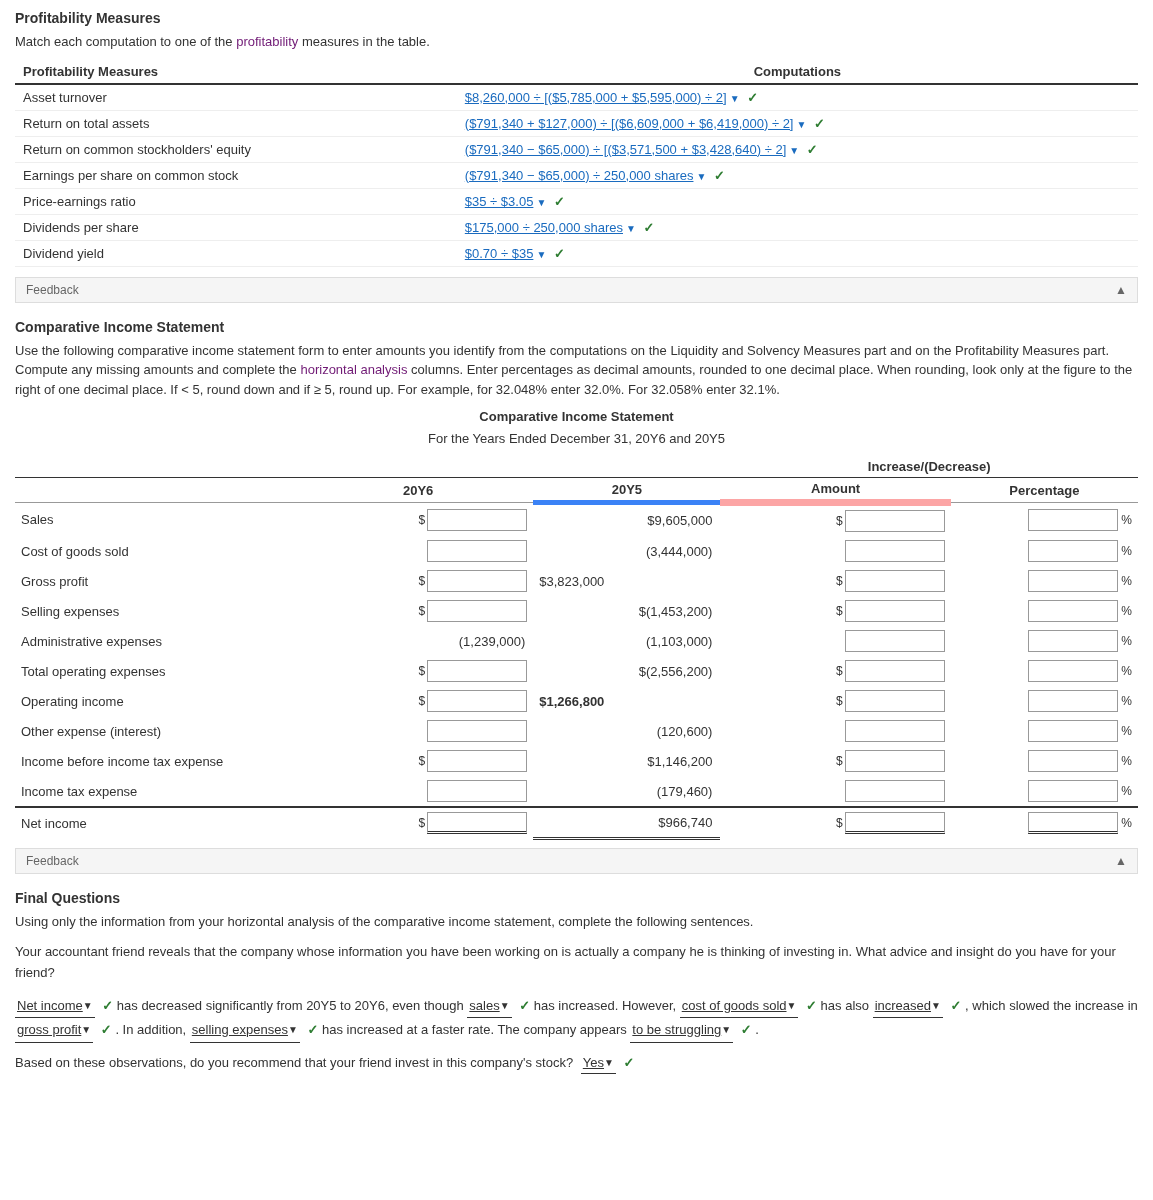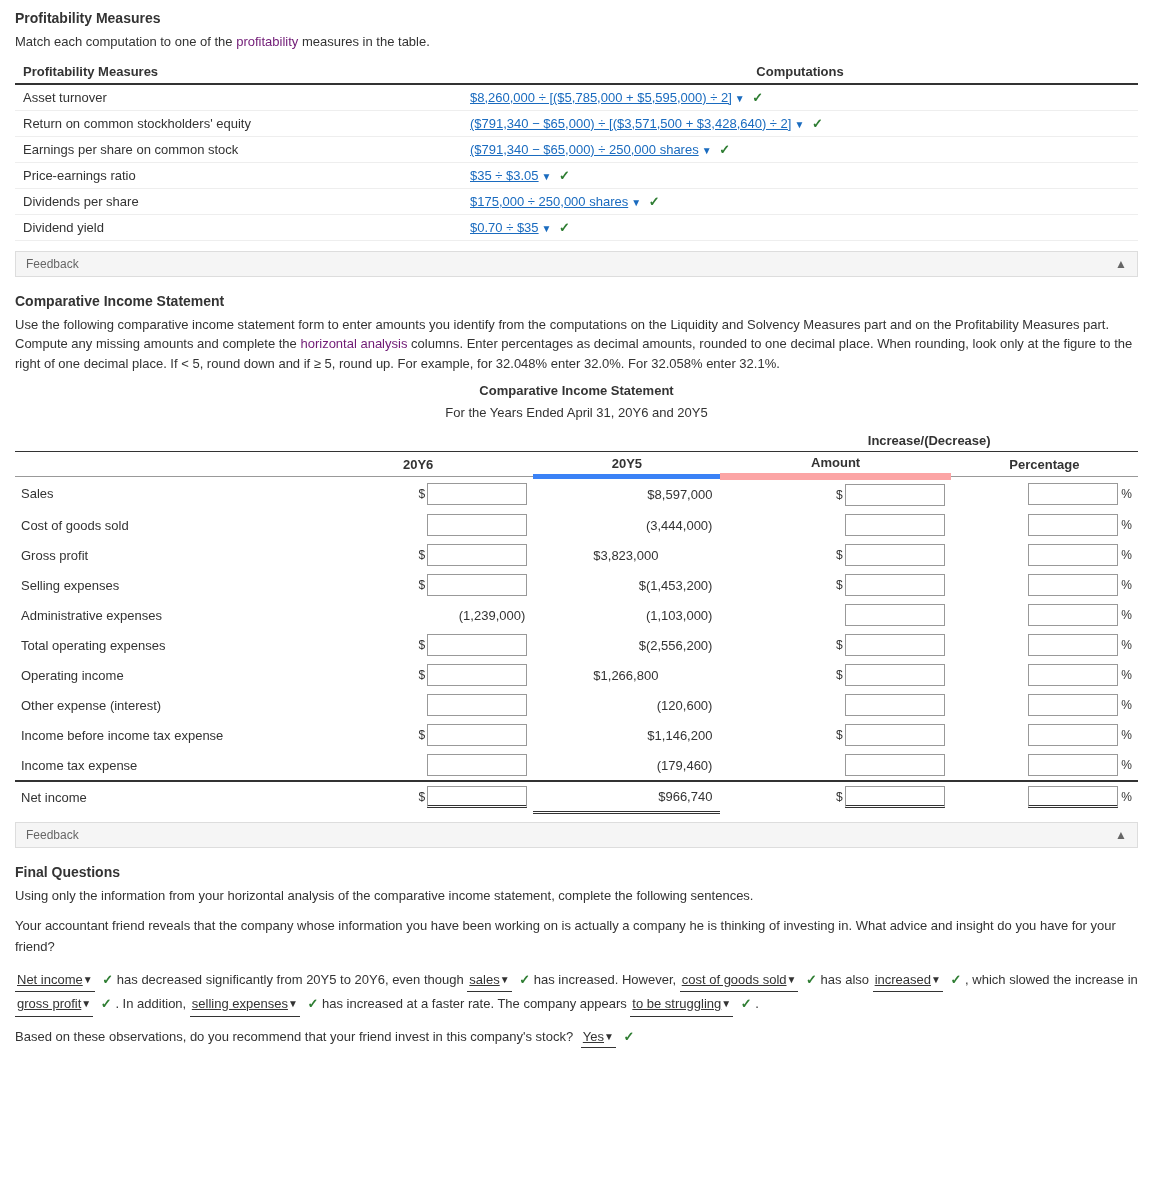--- a/index.html
+++ b/index.html
@@ -78,20 +78,24 @@
         <th>Profitability Measures</th>
         <th class="right">Computations</th>
       </tr>
     </thead>
     <tbody id="prof-tbody">
         <tr>
           <td>Asset turnover</td>
           <td class="computation"><a href="#" class="comp-link">$8,260,000 ÷ [($5,785,000 + $5,595,000) ÷ 2]</a><span style="font-size: 10px; margin-left: 3px; cursor: pointer;">▼</span><span class="check-green"> ✓</span></td>
         </tr>
         <tr>
+          <td>Return on total assets</td>
+          <td class="computation"><a href="#" class="comp-link">($791,340 + $127,000) ÷ [($6,609,000 + $6,419,000) ÷ 2]</a><span style="font-size: 10px; margin-left: 3px; cursor: pointer;">▼</span><span class="check-green"> ✓</span></td>
+        </tr>
+        <tr>
           <td>Return on common stockholders' equity</td>
           <td class="computation"><a href="#" class="comp-link">($791,340 − $65,000) ÷ [($3,571,500 + $3,428,640) ÷ 2]</a><span style="font-size: 10px; margin-left: 3px; cursor: pointer;">▼</span><span class="check-green"> ✓</span></td>
         </tr>
         <tr>
           <td>Earnings per share on common stock</td>
           <td class="computation"><a href="#" class="comp-link">($791,340 − $65,000) ÷ 250,000 shares</a><span style="font-size: 10px; margin-left: 3px; cursor: pointer;">▼</span><span class="check-green"> ✓</span></td>
         </tr>
         <tr>
           <td>Price-earnings ratio</td>
           <td class="computation"><a href="#" class="comp-link">$35 ÷ $3.05</a><span style="font-size: 10px; margin-left: 3px; cursor: pointer;">▼</span><span class="check-green"> ✓</span></td>
@@ -115,21 +119,21 @@
 
 <div class="section">
   <h2>Comparative Income Statement</h2>
   <p>
     <span>Use the following comparative income statement form to enter amounts you identify from the computations on the Liquidity and Solvency Measures part and on the Profitability Measures part. Compute any missing amounts and complete the</span>
     <a href="#" class="green-link">horizontal analysis</a>
     <span>columns. Enter percentages as decimal amounts, rounded to one decimal place. When rounding, look only at the figure to the right of one decimal place. If &lt; 5, round down and if ≥ 5, round up. For example, for 32.048% enter 32.0%. For 32.058% enter 32.1%.</span>
   </p>
 
   <p class="stmt-title">Comparative Income Statement</p>
-  <p class="stmt-subtitle">For the Years Ended April 31, 20Y6 and 20Y5</p>
+  <p class="stmt-subtitle">For the Years Ended December 31, 20Y6 and 20Y5</p>
 
   <table class="inc-table">
     <thead>
       <tr class="header-row-1">
         <th class="col-label"></th>
         <th class="col-20y6"></th>
         <th class="col-20y5"></th>
         <th colspan="2" style="text-align:center; border-bottom:1px solid #333;">Increase/(Decrease)</th>
       </tr>
       <tr class="header-row-2">
@@ -142,21 +146,21 @@
     </thead>
     <tbody id="inc-tbody">
         <tr>
           <td class="col-label">Sales</td>
           <td class="col-20y6" style="text-align: right;">
             <div style="display: flex; align-items: center; justify-content: flex-end;">
               <span class="dollar-prefix" style="margin-right: 2px;">$</span>
               <input type="text" style="width: 100px; height: 22px; border: 1px solid rgb(153, 153, 153); padding: 1px 4px; font-size: 12px; text-align: right;">
             </div>
           </td>
-          <td class="col-20y5" style="text-align: right; padding-right: 8px;">$8,597,000</td>
+          <td class="col-20y5" style="text-align: right; padding-right: 8px;">$9,605,000</td>
           <td class="col-amount" style="text-align: right;">
             <div style="display: flex; align-items: center; justify-content: flex-end;">
               <span class="dollar-prefix" style="margin-right: 2px;">$</span>
               <input type="text" style="width: 100px; height: 22px; border: 1px solid rgb(153, 153, 153); padding: 1px 4px; font-size: 12px; text-align: right;">
             </div>
           </td>
           <td class="col-pct" style="text-align: right;">
             <div style="display: flex; align-items: center; justify-content: flex-end; gap: 3px;">
               <input type="text" style="width: 90px; height: 22px; border: 1px solid rgb(153, 153, 153); padding: 1px 4px; font-size: 12px; text-align: right;">
               <span class="pct-suffix">%</span>
@@ -184,21 +188,21 @@
           </td>
         </tr>
         <tr>
           <td class="col-label">Gross profit</td>
           <td class="col-20y6" style="text-align: right;">
             <div style="display: flex; align-items: center; justify-content: flex-end;">
               <span class="dollar-prefix" style="margin-right: 2px;">$</span>
               <input type="text" style="width: 100px; height: 22px; border: 1px solid rgb(153, 153, 153); padding: 1px 4px; font-size: 12px; text-align: right;">
             </div>
           </td>
-          <td class="col-20y5" style="text-align: center; padding-right: 8px;">$3,823,000</td>
+          <td class="col-20y5" style="text-align: left; padding-right: 8px;">$3,823,000</td>
           <td class="col-amount" style="text-align: right;">
             <div style="display: flex; align-items: center; justify-content: flex-end;">
               <span class="dollar-prefix" style="margin-right: 2px;">$</span>
               <input type="text" style="width: 100px; height: 22px; border: 1px solid rgb(153, 153, 153); padding: 1px 4px; font-size: 12px; text-align: right;">
             </div>
           </td>
           <td class="col-pct" style="text-align: right;">
             <div style="display: flex; align-items: center; justify-content: flex-end; gap: 3px;">
               <input type="text" style="width: 90px; height: 22px; border: 1px solid rgb(153, 153, 153); padding: 1px 4px; font-size: 12px; text-align: right;">
               <span class="pct-suffix">%</span>
@@ -266,21 +270,21 @@
           </td>
         </tr>
         <tr>
           <td class="col-label">Operating income</td>
           <td class="col-20y6" style="text-align: right;">
             <div style="display: flex; align-items: center; justify-content: flex-end;">
               <span class="dollar-prefix" style="margin-right: 2px;">$</span>
               <input type="text" style="width: 100px; height: 22px; border: 1px solid rgb(153, 153, 153); padding: 1px 4px; font-size: 12px; text-align: right;">
             </div>
           </td>
-          <td class="col-20y5" style="text-align: center; padding-right: 8px;">$1,266,800</td>
+          <td class="col-20y5" style="text-align: left; padding-right: 8px; font-weight: bold;">$1,266,800</td>
           <td class="col-amount" style="text-align: right;">
             <div style="display: flex; align-items: center; justify-content: flex-end;">
               <span class="dollar-prefix" style="margin-right: 2px;">$</span>
               <input type="text" style="width: 100px; height: 22px; border: 1px solid rgb(153, 153, 153); padding: 1px 4px; font-size: 12px; text-align: right;">
             </div>
           </td>
           <td class="col-pct" style="text-align: right;">
             <div style="display: flex; align-items: center; justify-content: flex-end; gap: 3px;">
               <input type="text" style="width: 90px; height: 22px; border: 1px solid rgb(153, 153, 153); padding: 1px 4px; font-size: 12px; text-align: right;">
               <span class="pct-suffix">%</span>

